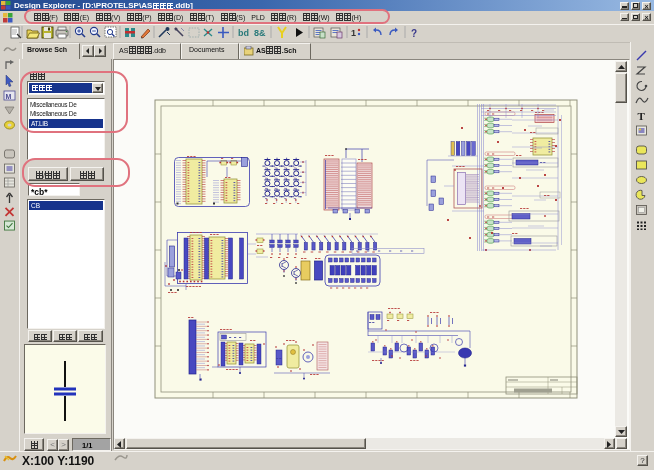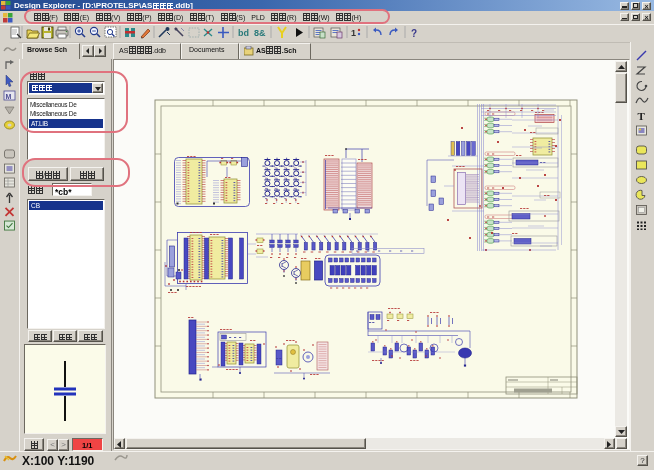--- a/index.html
+++ b/index.html
@@ -256,21 +256,21 @@
  <div class="abs" style="left:2px;top:2px;font-size:6.5px;color:#222;white-space:nowrap;letter-spacing:-0.3px">Miscellaneous De</div>
  <div class="abs" style="left:2px;top:11px;font-size:6.5px;color:#222;white-space:nowrap;letter-spacing:-0.3px">Miscellaneous De</div>
  <div class="abs" style="left:1px;top:20px;width:74px;height:9px;background:#16338c"></div>
  <div class="abs" style="left:3px;top:21px;font-size:6.5px;color:#fff;letter-spacing:-0.3px">AT.LIB</div>
 </div>
 
 <div class="abs btn" style="left:28px;top:167px;width:40px;height:14px;padding-top:3px"><i class="c"></i>/<i class="c"></i><i class="c"></i></div>
 <div class="abs btn" style="left:70px;top:167px;width:34px;height:14px;padding-top:3px"><i class="c"></i><i class="c"></i></div>
 
 <div class="abs" style="left:27px;top:186px;font-size:0"><i class="c"></i><i class="c"></i></div>
-<div class="abs sunk" style="left:52px;top:183px;width:40px;height:13px">
+<div class="abs sunk" style="left:28px;top:183px;width:52px;height:13px">
     <div style="margin:2.5px 0 0 2px;font-size:8.5px;font-weight:bold;color:#000">*cb*</div>
   </div>
 
 <div class="abs sunk" style="left:27px;top:199px;width:78px;height:130px">
  <div class="abs" style="left:1px;top:1px;width:74px;height:9px;background:#16338c"></div>
  <div class="abs" style="left:3px;top:2px;font-size:6.5px;color:#fff">CB</div>
 </div>
 
 <div class="abs btn" style="left:28px;top:330px;width:24px;height:12px;padding-top:2px"><i class="c c6"></i><i class="c c6"></i></div>
 <div class="abs btn" style="left:53px;top:330px;width:24px;height:12px;padding-top:2px"><i class="c c6"></i><i class="c c6"></i></div>
@@ -283,21 +283,21 @@
         <line x1="40" y1="51" x2="40" y2="76" stroke="#111" stroke-width="2"></line>
         <rect x="29" y="42.5" width="22" height="3" fill="#2233bb"></rect>
         <rect x="29" y="47.5" width="22" height="3" fill="#2233bb"></rect>
       </g>
     </svg>
 </div>
 
 <div class="abs btn" style="left:24px;top:438px;width:20px;height:13px;padding-top:2px"><i class="c"></i></div>
 <div class="abs btn" style="left:47px;top:439px;width:11px;height:12px;font-size:8px;line-height:10px;color:#777">&lt;</div>
 <div class="abs btn" style="left:58px;top:439px;width:11px;height:12px;font-size:8px;line-height:10px;color:#777">&gt;</div>
-<div class="abs sunk" style="left:72px;top:438px;width:31px;height:13px;background:#ef4444">
+<div class="abs sunk" style="left:72px;top:438px;width:39px;height:13px;background:#a3a3a3">
     <div style="margin:2px 0 0 9px;font-size:7.5px;font-weight:bold">1/1</div>
   </div>
 
 <div class="oval" style="left:20px;top:71px;width:108px;height:62px;border-radius:14px"></div>
 <div class="oval" style="left:22px;top:158px;width:108px;height:29px;border-radius:13px"></div>
 
 <div class="abs" style="left:113px;top:59px;width:517px;height:391px;background:#fbfbf8;border:1px solid #8a867e;border-right:1px solid #f4f2ee;border-bottom:1px solid #f4f2ee"></div>
 <svg class="abs" style="left:113px;top:59px;filter:blur(0.25px)" width="502" height="379" viewBox="113 59 502 379">
     <rect x="155" y="100" width="422" height="298" fill="#fafae8" stroke="#90907a" stroke-width="1"></rect>
 <rect x="161" y="106" width="410" height="286" fill="none" stroke="#90907a" stroke-width="0.8"></rect>

